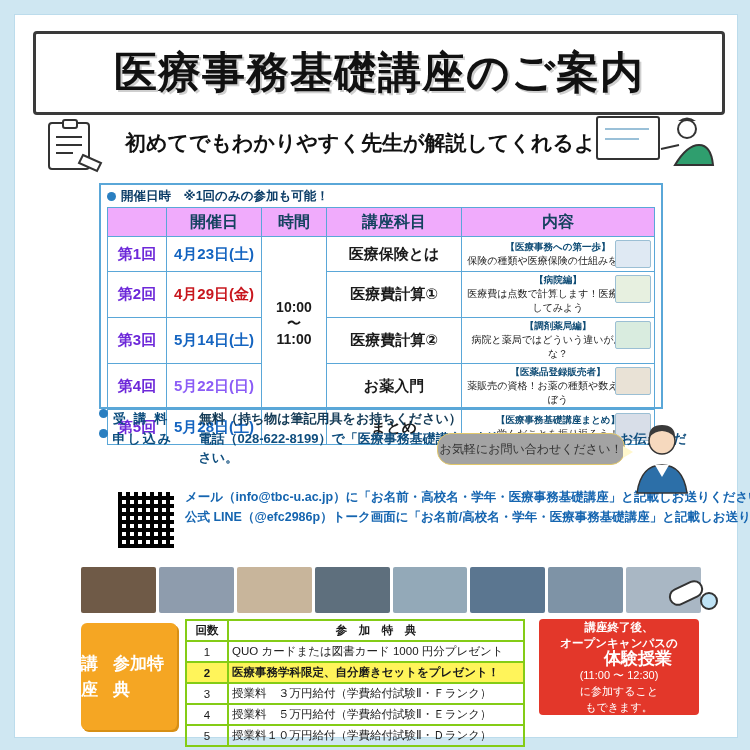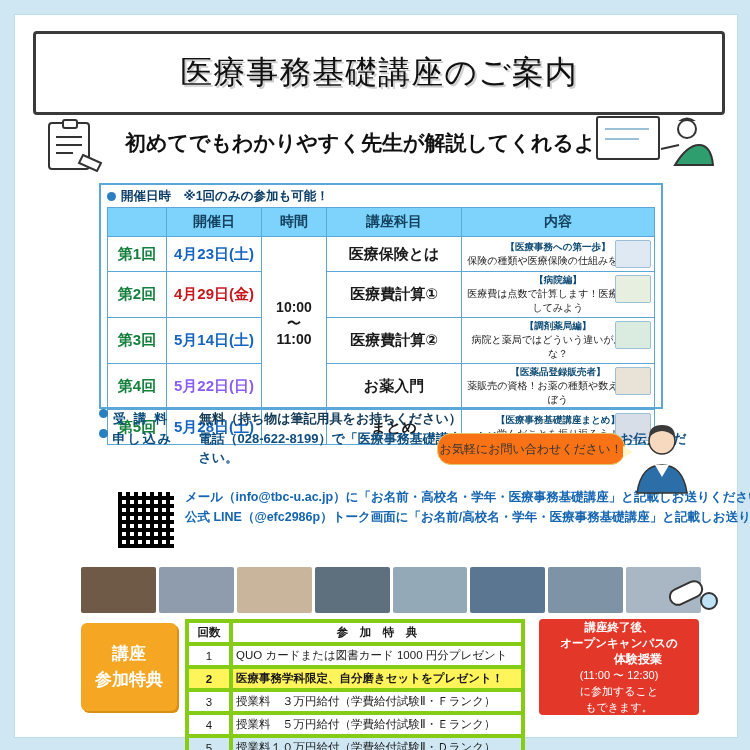--- a/index.html
+++ b/index.html
@@ -14,21 +14,21 @@
     background:#ffffff;border:1px solid #bcdcec;
   }
   
   .title-wrap{
     position:absolute;left:18px;top:16px;width:686px;height:78px;
     border:3px solid #3a3a3a;border-radius:4px;
     display:flex;align-items:center;justify-content:center;
     background:#fff;
   }
   .title{
-    font-size:32px;font-weight:normal;letter-spacing:1px;
+    font-size:43px;font-weight:bold;letter-spacing:1px;
     color:#111;
     text-shadow:2px 2px 0 #cfcfcf;
     white-space:nowrap;
   }
   
   .sub-row{position:absolute;left:18px;top:100px;width:686px;height:62px;}
   .sub-text{
     position:absolute;left:92px;top:14px;
     font-size:21px;font-weight:bold;color:#111;white-space:nowrap;
   }
@@ -49,23 +49,23 @@
     background:#2a7fc1;margin-right:5px;
   }
   table.sched{
     position:absolute;left:6px;top:22px;width:548px;
     border-collapse:collapse;font-size:12px;
   }
   table.sched th,table.sched td{
     border:1px solid #5aa7d8;text-align:center;vertical-align:middle;
   }
   table.sched thead th{
-    background:#7dd3fc;color:#14425f;font-weight:bold;height:26px;font-size:14px;
-  }
-  td.kai{width:56px;font-size:15px;font-weight:bold;color:#15803d;height:32px;}
+    background:#f0abfc;color:#14425f;font-weight:bold;height:26px;font-size:16px;
+  }
+  td.kai{width:56px;font-size:15px;font-weight:bold;color:#6d28d9;height:32px;}
   td.date{width:92px;font-size:15px;font-weight:bold;}
   td.time{width:62px;font-size:14px;font-weight:bold;line-height:1.15;}
   td.subject{width:132px;font-size:15px;font-weight:bold;}
   td.content{text-align:left;padding:2px 4px;position:relative;}
   .c-head{font-size:9.5px;color:#0f4c75;font-weight:bold;}
   .c-body{font-size:10px;color:#222;}
   .thumb{
     position:absolute;right:3px;top:3px;width:34px;height:26px;
     border:1px solid #9bbfd4;border-radius:2px;
   }
@@ -86,60 +86,60 @@
   .contact-lines div{white-space:nowrap;}
   .qr{
     position:absolute;left:100px;top:474px;width:56px;height:56px;
     background:
       repeating-linear-gradient(90deg,#000 0 4px,#fff 4px 8px),
       repeating-linear-gradient(0deg,#000 0 4px,#fff 4px 8px);
     background-blend-mode:multiply;border:3px solid #fff;
   }
   .speech{
     position:absolute;left:422px;top:418px;width:186px;height:30px;
-    background:#f97316;border:1px solid #e2c86a;border-radius:14px;
+    background:#a3a3a3;border:1px solid #e2c86a;border-radius:14px;
     font-size:12px;color:#333;display:flex;align-items:center;justify-content:center;
     white-space:nowrap;
   }
   .speech:after{
     content:"";position:absolute;right:-9px;top:12px;
     border-top:6px solid transparent;border-bottom:6px solid transparent;
     border-left:10px solid #fff7cc;
   }
   .teacher{position:absolute;left:612px;top:408px;width:70px;height:72px;}
   
   .photos{
     position:absolute;left:66px;top:552px;width:620px;height:46px;
     display:flex;gap:3px;
   }
   .photos div{flex:1;border-radius:2px;}
   
   .ben-badge{
-    position:absolute;left:66px;top:608px;width:96px;height:88px;
+    position:absolute;left:66px;top:608px;width:96px;height:107px;
     background:#f5a623;color:#fff;border-radius:6px;
-    display:flex;flex-direction:column;align-items:center;justify-content:center;
+    display:flex;align-items:center;justify-content:center;
     font-size:17px;font-weight:bold;line-height:26px;
     box-shadow:2px 2px 0 #d78f15;
   }
   table.ben{
     position:absolute;left:170px;top:604px;width:340px;
     border-collapse:collapse;font-size:11.5px;
   }
-  table.ben th,table.ben td{border:4px solid #84cc16;padding:2px 3px;}
+  table.ben th,table.ben td{border:2px solid #84cc16;padding:2px 3px;}
   table.ben thead th{background:#ffffff;font-weight:bold;text-align:center;font-size:11.5px;}
   td.bn{width:34px;text-align:center;}
   td.bt{text-align:left;}
   tr.hl td{background:#fff45a;font-weight:bold;}
   .oc-box{
     position:absolute;left:524px;top:604px;width:160px;height:96px;
     background:#e3372a;color:#fff;border-radius:4px;
     display:flex;flex-direction:column;align-items:center;justify-content:center;
     font-size:11.5px;line-height:16px;text-align:center;font-weight:bold;
   }
-  .oc-box .big{font-size:12px;margin-left:38px;}
+  .oc-box .big{font-size:17px;margin-left:38px;}
   .oc-box .small{font-weight:normal;font-size:11px;}
   .pill-deco{position:absolute;left:650px;top:556px;width:56px;height:44px;}
 </style>
 </head>
 <body>
 
 <div class="page">
 
   <div class="title-wrap">
     <div class="title">医療事務基礎講座のご案内</div>

